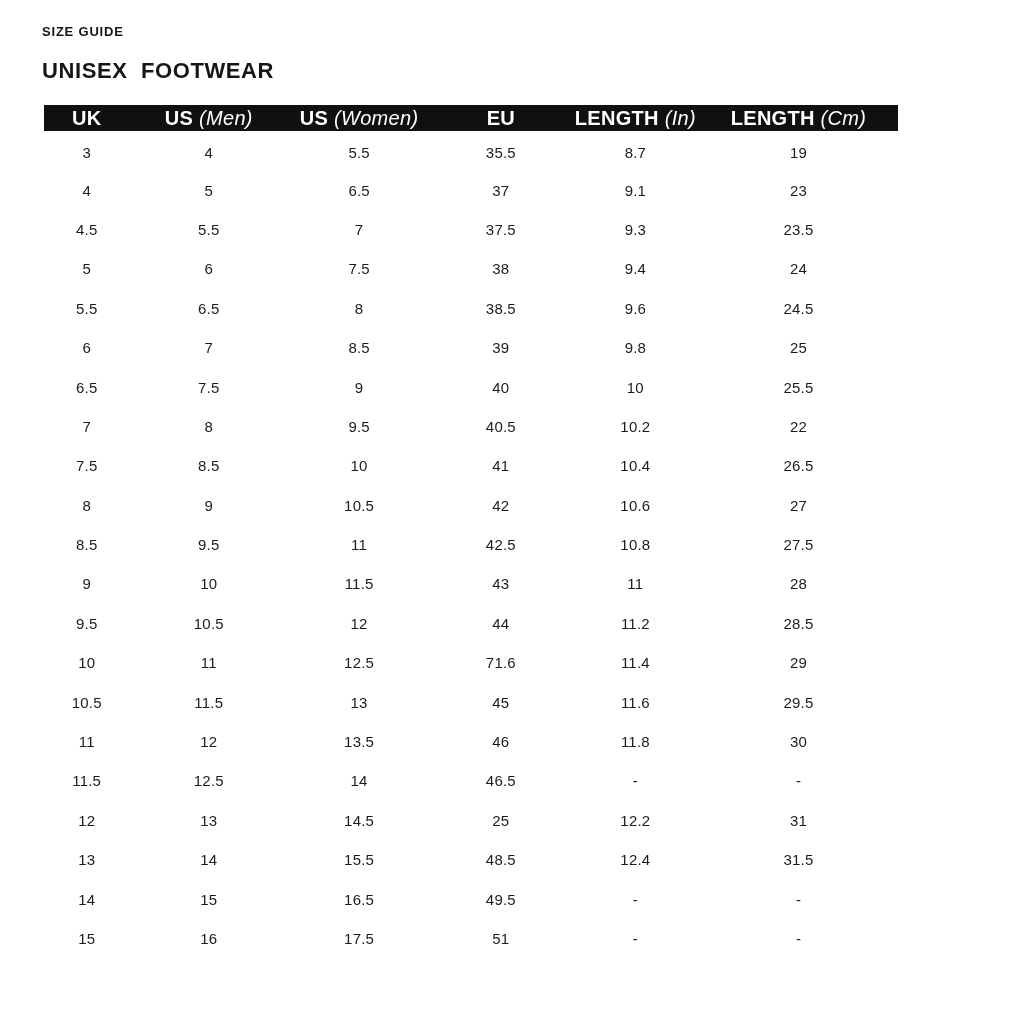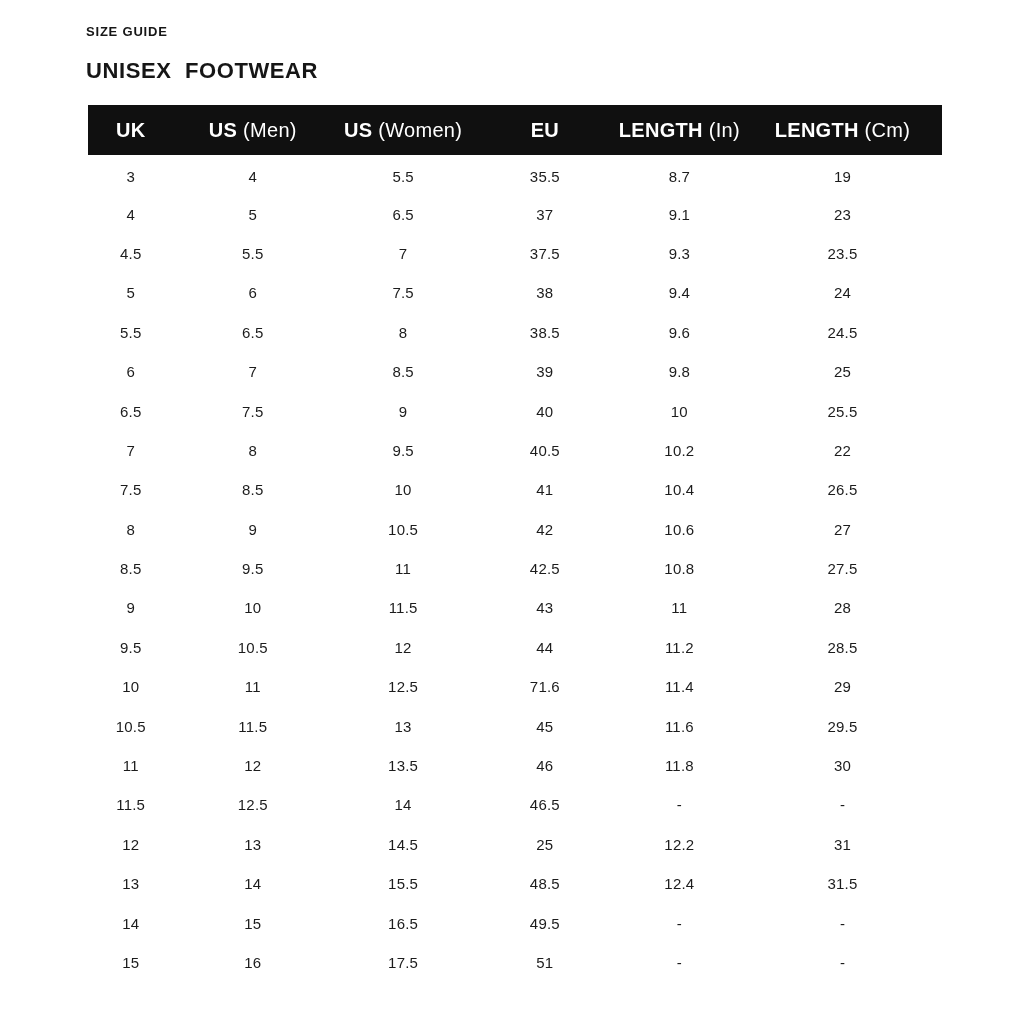--- a/index.html
+++ b/index.html
@@ -10,21 +10,21 @@
   }
   *{box-sizing:border-box;}
   html,body{margin:0;padding:0;}
   body{
     width:1024px;height:1024px;
     background:var(--page-bg);
     font-family:"Liberation Sans",sans-serif;
     color:var(--body-text);
   }
   .content{
-    padding:24px 82px 0 86px;
+    padding:24px 82px 0 42px;
   }
   .eyebrow{
     font-size:13px;
     font-weight:700;
     letter-spacing:0.8px;
     color:#161616;
     margin:0;
     line-height:16px;
   }
   .page-title{
@@ -44,31 +44,32 @@
   }
   col.c1{width:10%;}
   col.c2{width:18.6%;}
   col.c3{width:16.6%;}
   col.c4{width:16.6%;}
   col.c5{width:14.9%;}
   col.c6{width:23.3%;}
   thead th{
     background:var(--header-bg);
     color:var(--header-text);
-    height:50px;
+    height:26px;
     font-size:20px;
     font-weight:700;
     text-align:center;
     vertical-align:middle;
     padding:0;
     letter-spacing:0.3px;
     white-space:nowrap;
   }
   thead th .th-normal{
     font-weight:400;
+    font-style:italic;
   }
   tbody td{
     height:39.4px;
     font-size:15px;
     font-weight:400;
     text-align:center;
     vertical-align:middle;
     padding:0;
     color:var(--body-text);
     letter-spacing:0.2px;

